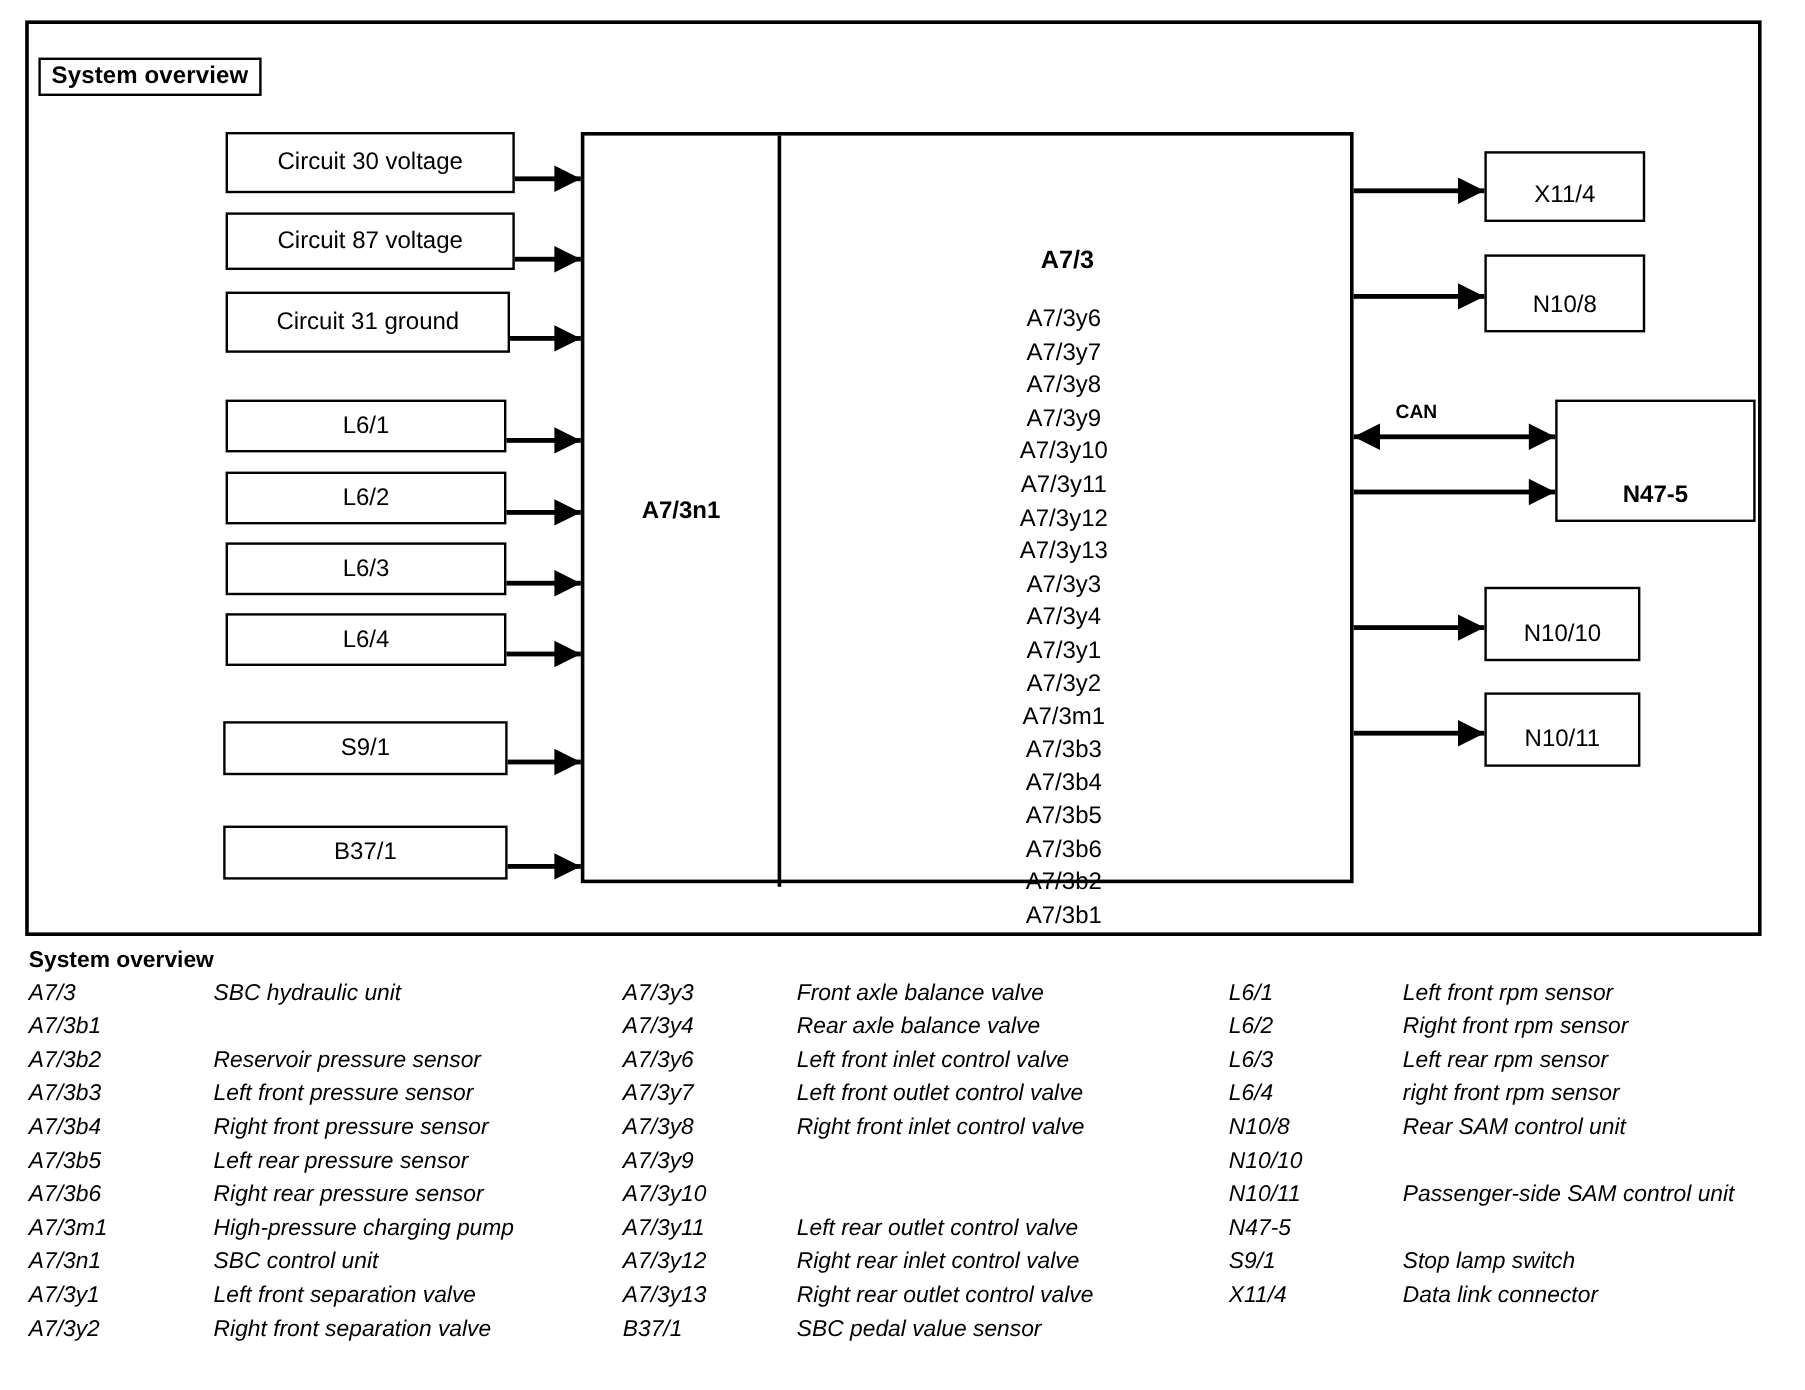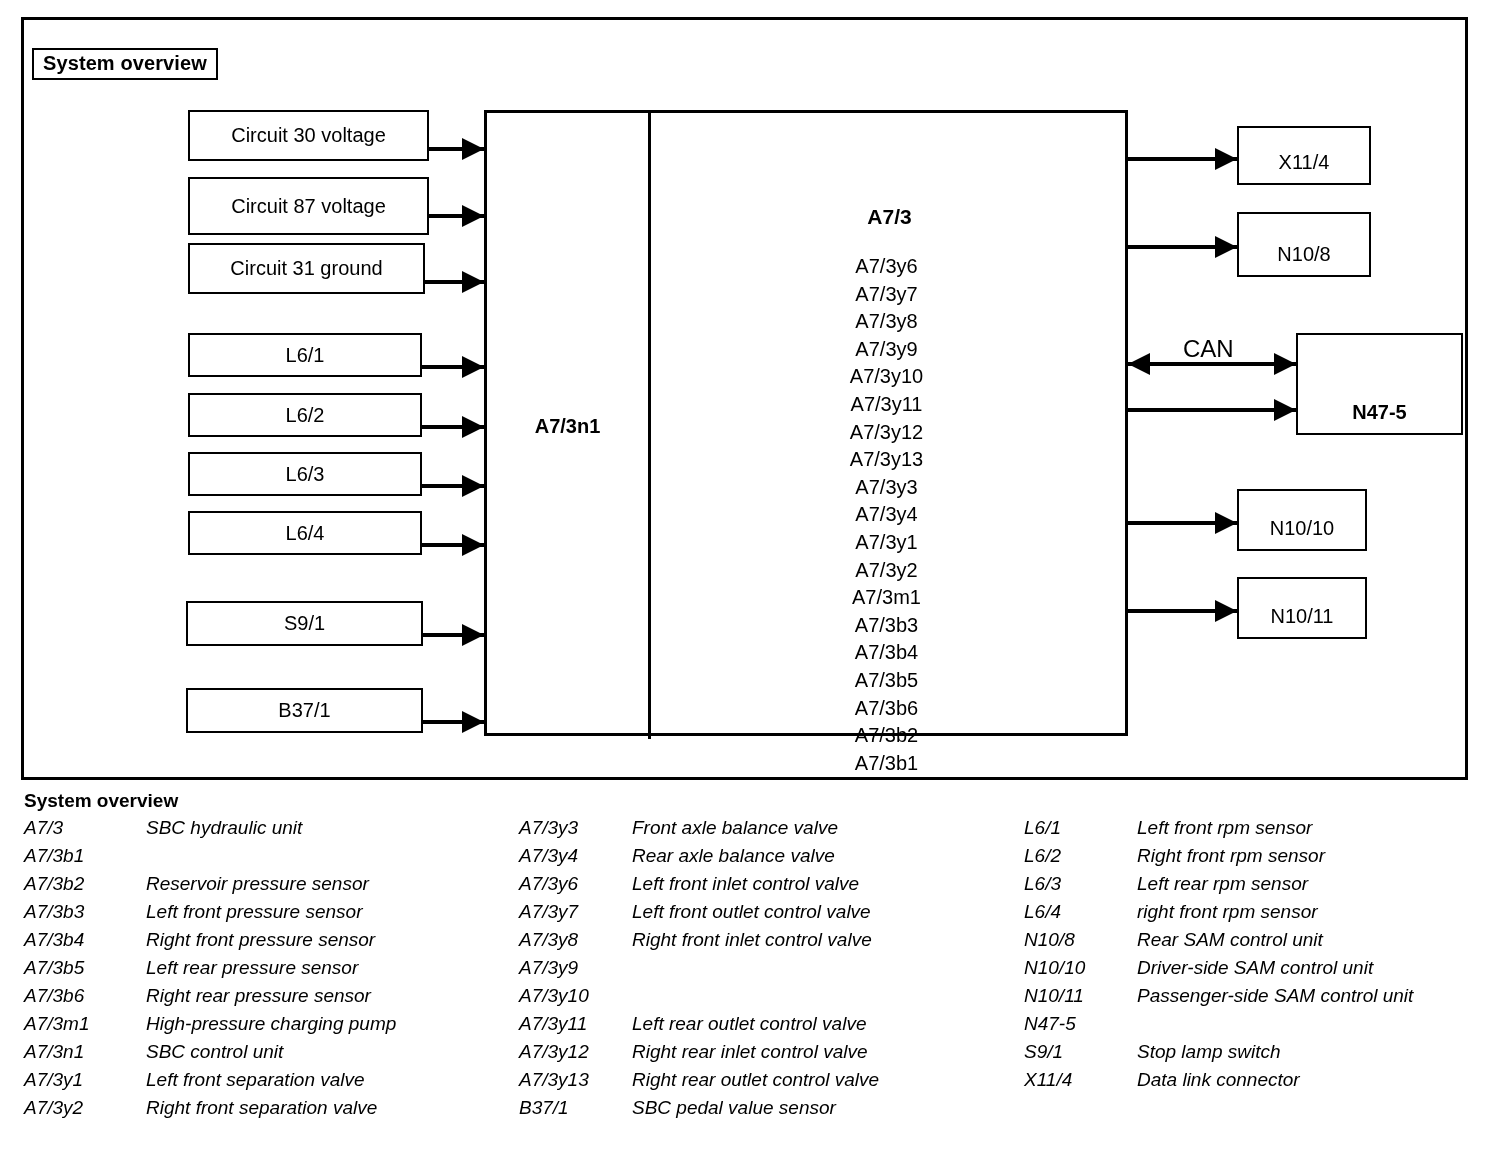--- a/index.html
+++ b/index.html
@@ -41,33 +41,33 @@
 
   
   .arrow{position:absolute;height:0;}
   .arrow .shaft{position:absolute;left:0;top:0;height:4px;background:#000;}
   .arrow .head{position:absolute;top:-9px;width:0;height:0;
                border-top:11px solid transparent;border-bottom:11px solid transparent;
                border-left:22px solid #000;}
   .arrow.rev .head-l{position:absolute;top:-9px;left:0;width:0;height:0;
                border-top:11px solid transparent;border-bottom:11px solid transparent;
                border-right:22px solid #000;}
-  .can-label{position:absolute;font-size:24px;font-weight:normal;margin-left:20px;}
+  .can-label{position:absolute;font-size:16px;font-weight:bold;}
 
   
   #legend{position:absolute;left:21px;top:790px;width:1470px;}
   #legend-title{font-size:19px;font-weight:bold;margin:0 0 2px 3px;}
   .legend-cols{position:relative;height:330px;}
   .legend-col{position:absolute;top:0;}
   #legend-col-1{left:3px;width:500px;}
   #legend-col-2{left:498px;width:505px;}
   #legend-col-3{left:1003px;width:465px;}
   .legend-row{display:flex;font-style:italic;font-size:19px;line-height:28px;}
   .legend-code{width:122px;flex:0 0 122px;white-space:nowrap;}
-  .legend-desc{flex:1;}
+  .legend-desc{flex:1;margin-left:32px;}
   #legend-col-2 .legend-code{width:113px;flex:0 0 113px;}
   #legend-col-3 .legend-code{width:113px;flex:0 0 113px;}
 </style>
 </head>
 <body>
 
 <div id="diagram-frame"></div>
 
 <div id="title-chip">System overview</div>
 
@@ -95,21 +95,21 @@
     <span class="comp">A7/3b5</span>
     <span class="comp">A7/3b6</span>
     <span class="comp">A7/3b2</span>
     <span class="comp">A7/3b1</span>
   </div>
 
 <div id="nodes-layer">
     <div class="node" style="left: 188px; top: 110px; width: 241px; height: 51px;">
       <span>Circuit 30 voltage</span>
     </div>
-    <div class="node" style="left: 188px; top: 177px; width: 241px; height: 58px;">
+    <div class="node" style="left: 188px; top: 177px; width: 241px; height: 48px;">
       <span>Circuit 87 voltage</span>
     </div>
     <div class="node" style="left: 188px; top: 243px; width: 237px; height: 51px;">
       <span>Circuit 31 ground</span>
     </div>
     <div class="node" style="left: 188px; top: 333px; width: 234px; height: 44px;">
       <span>L6/1</span>
     </div>
     <div class="node" style="left: 188px; top: 393px; width: 234px; height: 44px;">
       <span>L6/2</span>
@@ -314,21 +314,20 @@
         <div class="legend-row">
           <div class="legend-code">L6/4</div>
           <div class="legend-desc">right front rpm sensor</div>
         </div>
         <div class="legend-row">
           <div class="legend-code">N10/8</div>
           <div class="legend-desc">Rear SAM control unit</div>
         </div>
         <div class="legend-row">
           <div class="legend-code">N10/10</div>
-          <div class="legend-desc">Driver-side SAM control unit</div>
         </div>
         <div class="legend-row">
           <div class="legend-code">N10/11</div>
           <div class="legend-desc">Passenger-side SAM control unit</div>
         </div>
         <div class="legend-row">
           <div class="legend-code">N47-5</div>
         </div>
         <div class="legend-row">
           <div class="legend-code">S9/1</div>

